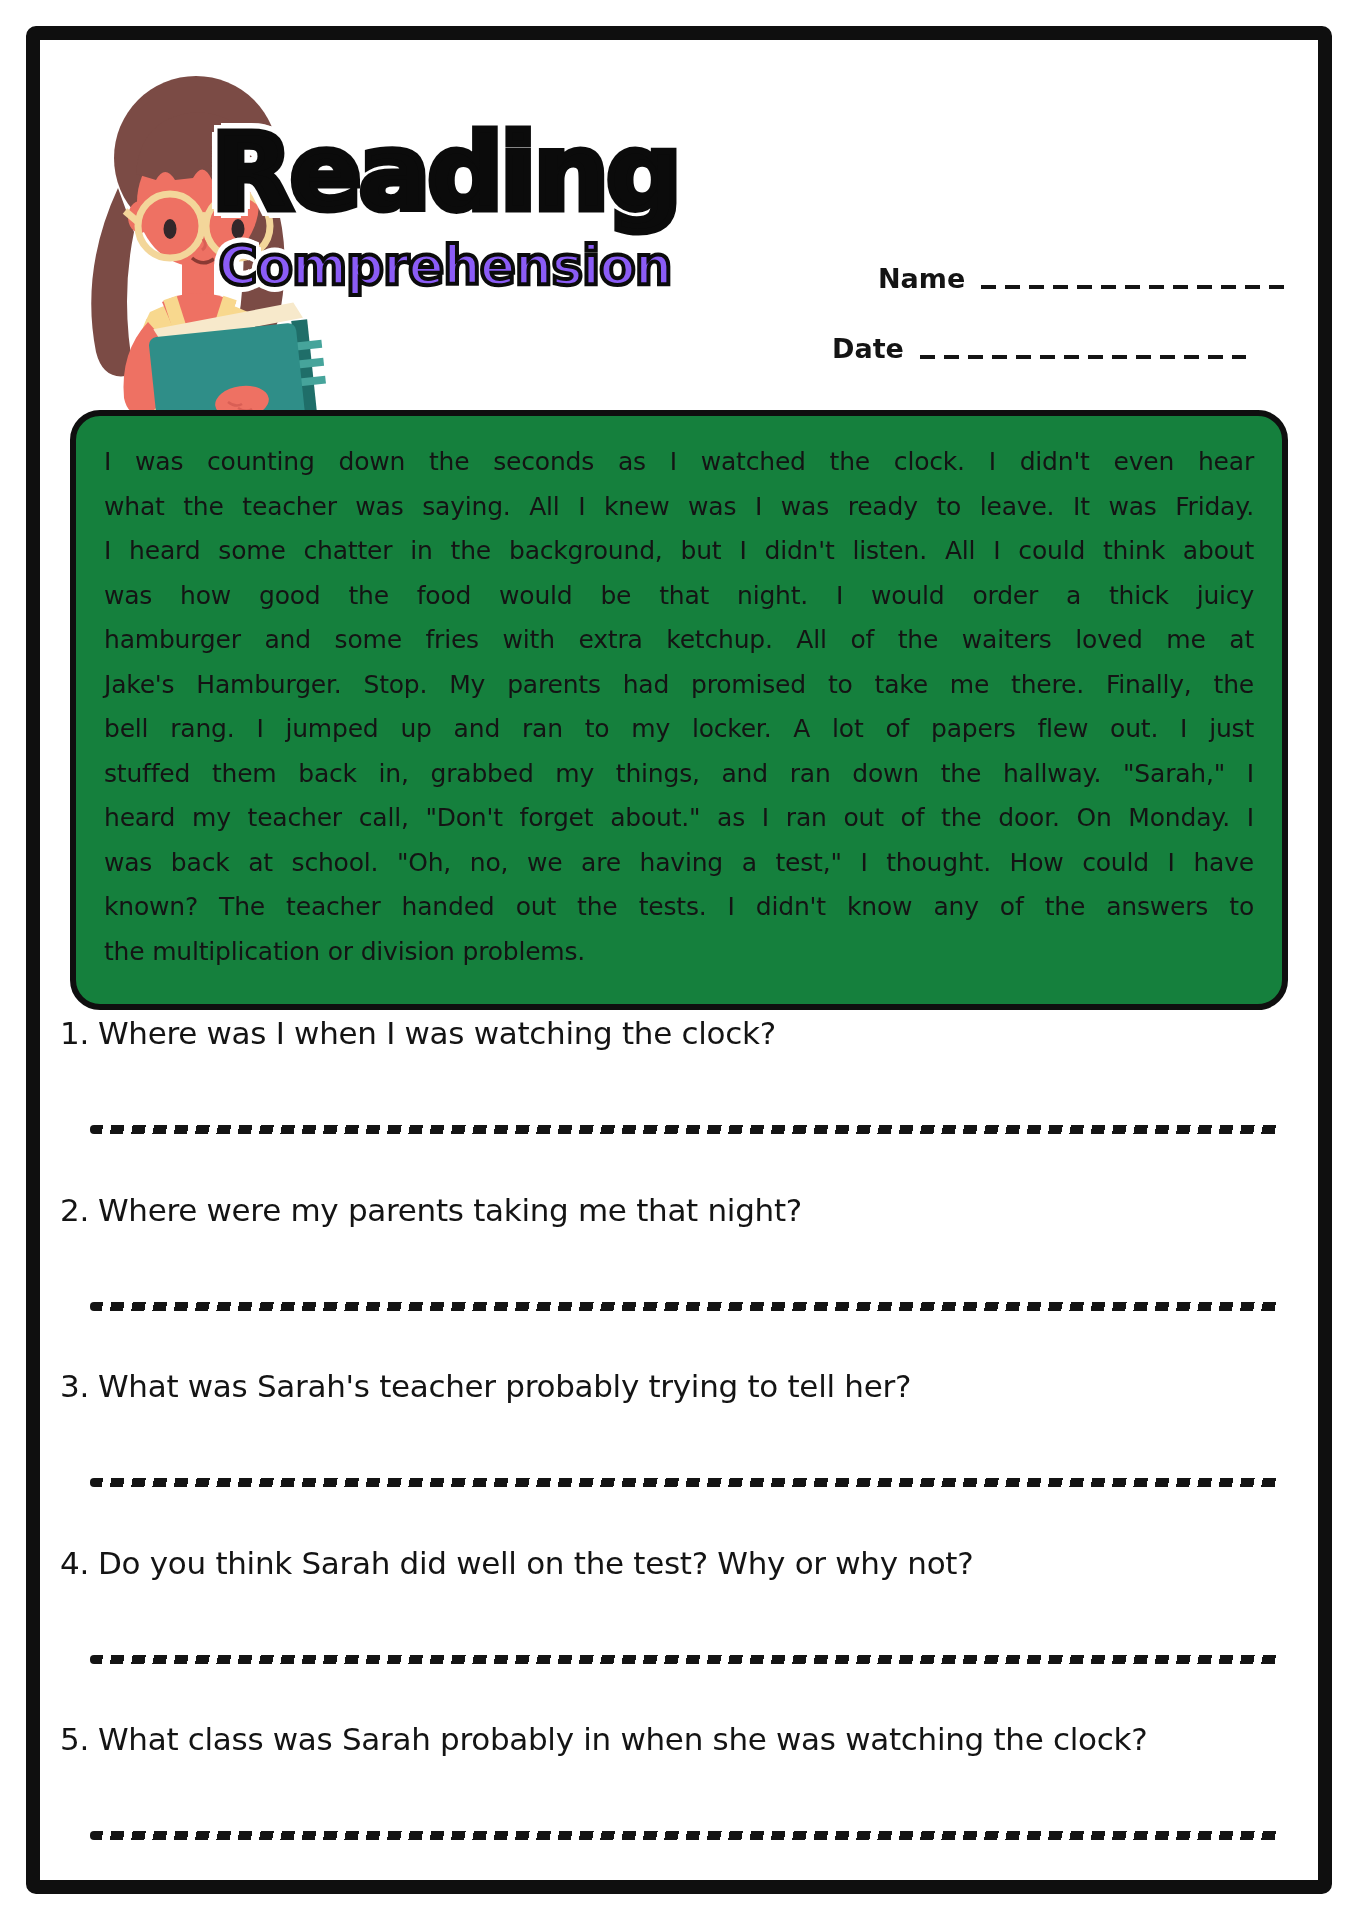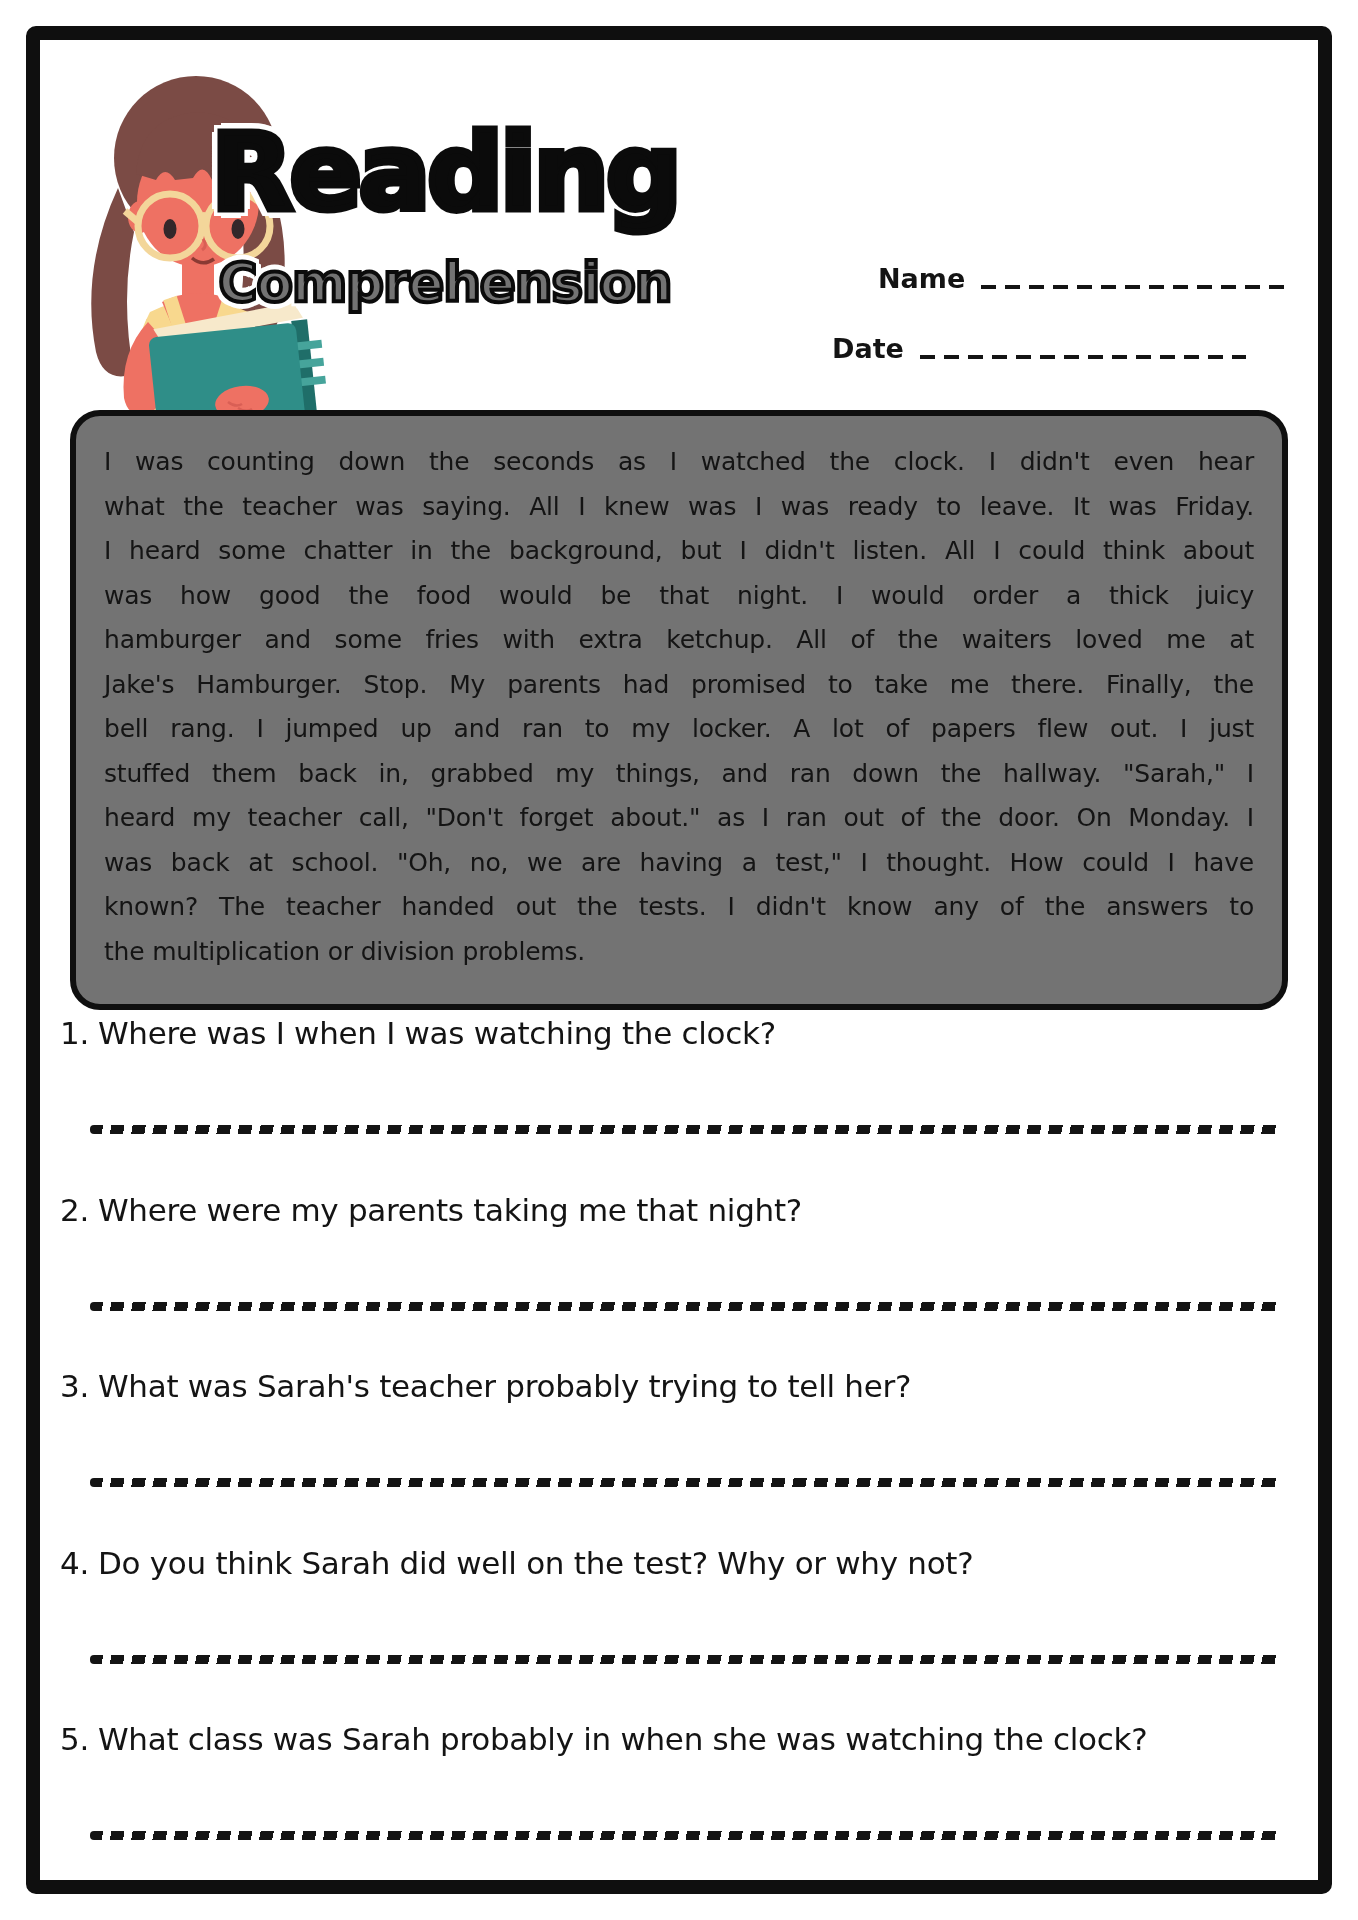--- a/index.html
+++ b/index.html
@@ -14,37 +14,37 @@
   .illus{position:absolute;left:46px;top:50px;width:290px;height:380px;z-index:1;}
 
   
   .title-block{position:absolute;left:210px;top:116px;width:470px;text-align:center;z-index:3;}
   .title-main{
     font-size:106px;line-height:114px;font-weight:700;letter-spacing:-3px;
     color:#0b0b0b;-webkit-text-stroke:7px #0b0b0b;
     text-shadow:0 -9px 0 #fff,0 9px 0 #fff,-9px 0 0 #fff,9px 0 0 #fff,
       -7px -7px 0 #fff,7px -7px 0 #fff,-7px 7px 0 #fff,7px 7px 0 #fff;}
   .title-sub{
-    margin-top:22px;font-size:53px;line-height:62px;font-weight:800;letter-spacing:-1px;
-    color:#737373;-webkit-text-stroke:4px #0b0b0b;
+    margin-top:5px;font-size:53px;line-height:62px;font-weight:800;letter-spacing:-1px;
+    color:#8b5cf6;-webkit-text-stroke:4px #0b0b0b;
     text-shadow:0 -7px 0 #fff,0 7px 0 #fff,-7px 0 0 #fff,7px 0 0 #fff,
       -5px -5px 0 #fff,5px -5px 0 #fff,-5px 5px 0 #fff,5px 5px 0 #fff;}
 
   
   .field-row{position:absolute;left:832px;width:414px;display:flex;align-items:flex-end;gap:16px;z-index:2;}
   .field-row .label{font-size:27px;font-weight:600;line-height:34px;white-space:nowrap;}
   .write-line{flex:1;height:4px;margin-bottom:7px;
     background:repeating-linear-gradient(90deg,#141414 0 15px,transparent 15px 24px);}
   #name-row{top:262px;margin-left:46px;}
   #date-row{top:332px;}
 
   
   .passage-box{position:absolute;left:70px;top:410px;width:1218px;height:600px;
     border:6px solid #0f0f0f;border-radius:30px;box-sizing:border-box;
-    padding:24px 28px 16px 28px;overflow:hidden;z-index:2;background:#737373;}
+    padding:24px 28px 16px 28px;overflow:hidden;z-index:2;background:#15803d;}
   .p-line{font-size:25px;line-height:44.5px;letter-spacing:-0.2px;
     text-align:justify;text-align-last:justify;white-space:normal;}
   .p-line:last-child{text-align-last:left;}
 
   
   .question-row{position:absolute;left:60px;width:1228px;height:160px;}
   .q-text{font-size:31px;line-height:42px;letter-spacing:-0.3px;}
   .q-num{margin-right:9px;}
   .answer-line{position:absolute;left:30px;top:113px;width:1192px;height:9px;border-radius:4px;
     background:repeating-linear-gradient(100deg,#141414 0 13px,transparent 13px 21px);}

